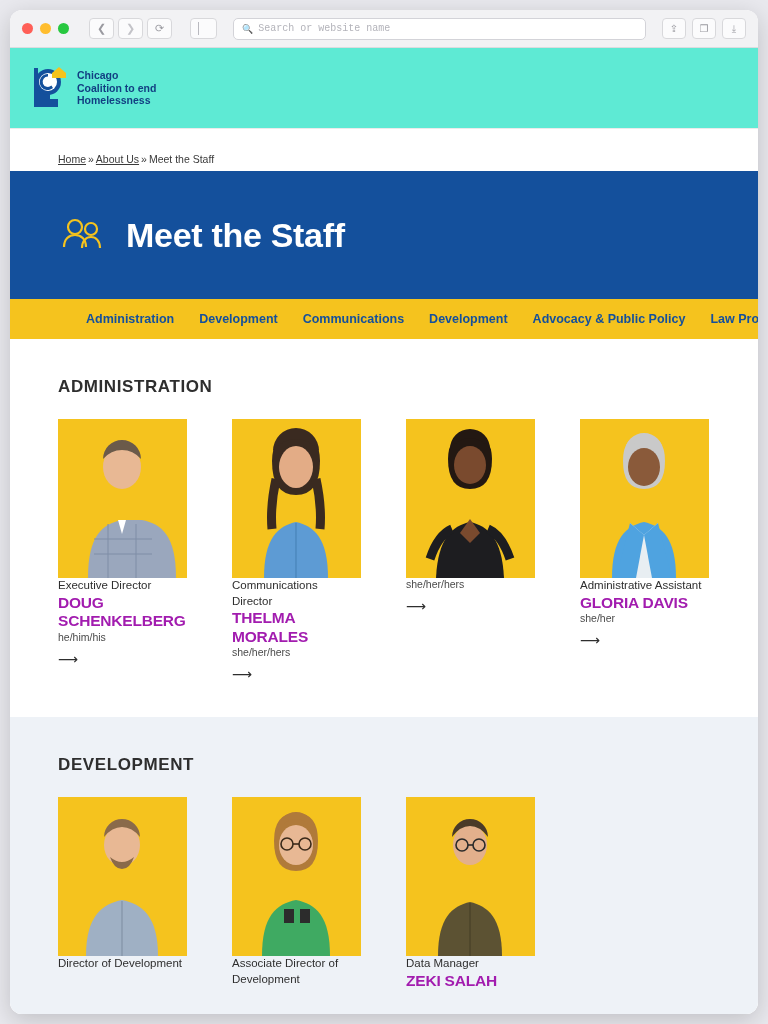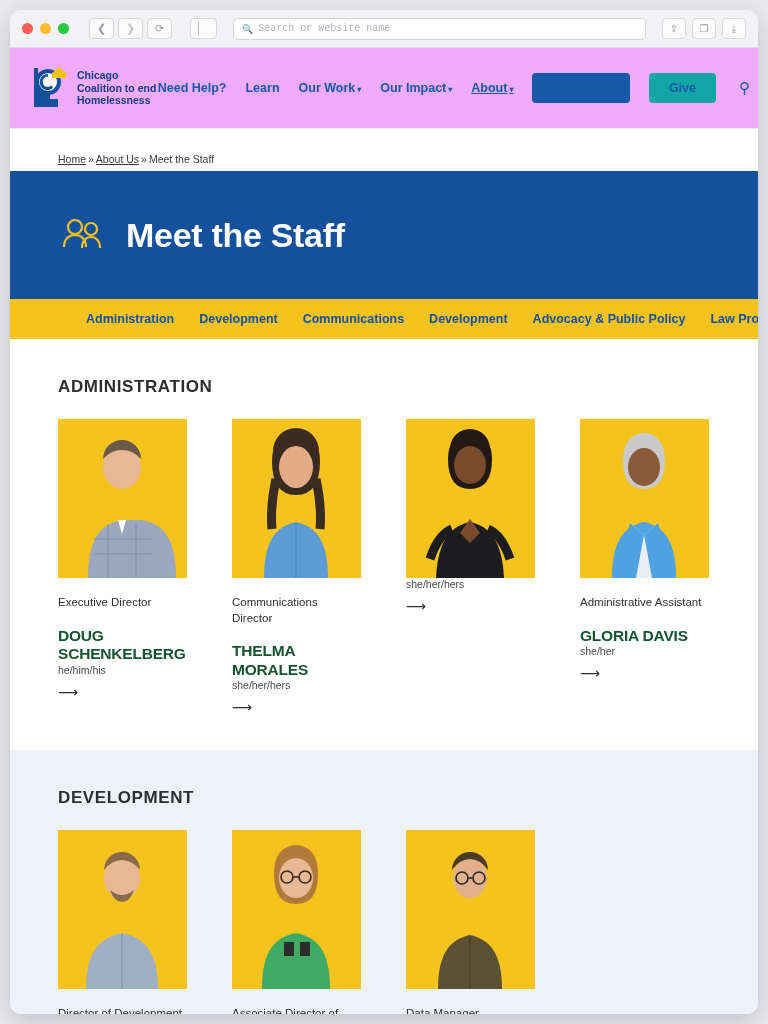--- a/index.html
+++ b/index.html
@@ -85,21 +85,21 @@
   }
 
   
   .page { height: 966px; overflow: hidden; background: #fff; position: relative; }
 
   .site-header {
     height: 80px;
     display: flex;
     align-items: center;
     padding: 0 8px 0 18px;
-    background: #f0abfc;
+    background: #5eead4;
   }
   .logo { display: flex; align-items: center; gap: 7px; }
   .logo-mark { width: 42px; height: 46px; position: relative; }
   .logo-text { line-height: 1.22; }
   .logo-text div { font-size: 10.5px; font-weight: 700; color: #123f82; white-space: nowrap; }
 
   .nav {
     margin-left: auto;
     display: flex;
     align-items: center;
@@ -188,28 +188,28 @@
   .photo {
     width: 129px;
     height: 159px;
     background: #f5c31e;
     position: relative;
     overflow: hidden;
   }
   .role {
     font-size: 11.5px;
     color: #2e2e2e;
-    margin-top: 17px;
+    margin-top: 0;
     line-height: 1.35;
   }
   .pname {
     font-size: 15.5px;
     font-weight: 700;
-    color: #14532d;
-    margin-top: 16px;
+    color: #a21caf;
+    margin-top: 0;
     line-height: 1.2;
     letter-spacing: -0.2px;
   }
   .pron {
     font-size: 10.5px;
     color: #4a4a4a;
   }
   .arrow {
     font-size: 14px;
     color: #2e2e2e;
@@ -263,30 +263,20 @@
             <rect x="24" y="8" width="14" height="5" fill="#f5c31e"></rect>
           </svg>
         </div>
         <div class="logo-text">
           <div>Chicago</div>
           <div>Coalition to end</div>
           <div>Homelessness</div>
         </div>
       </div>
 
-      <div class="nav">
-        <a href="#">Need Help?</a>
-        <a href="#">Learn</a>
-        <a href="#"><span>Our Work</span><span class="caret">▾</span></a>
-        <a href="#"><span>Our Impact</span><span class="caret">▾</span></a>
-        <a href="#" class="active"><span>About</span><span class="caret">▾</span></a>
-        <a href="#" class="btn action">Take Action</a>
-        <a href="#" class="btn give">Give</a>
-        <span class="search-ic">⚲</span>
-      </div>
     </div>
 
     <div class="breadcrumb">
       <a href="#">Home</a><span class="sep">»</span><a href="#">About Us</a><span class="sep">»</span><span class="cur">Meet the Staff</span>
     </div>
 
     <div class="hero">
       <div class="hero-icon">
         <svg width="48" height="40" viewBox="0 0 48 40">
           <circle cx="17" cy="12" r="7" fill="none" stroke="#f5c31e" stroke-width="2.2"></circle>

